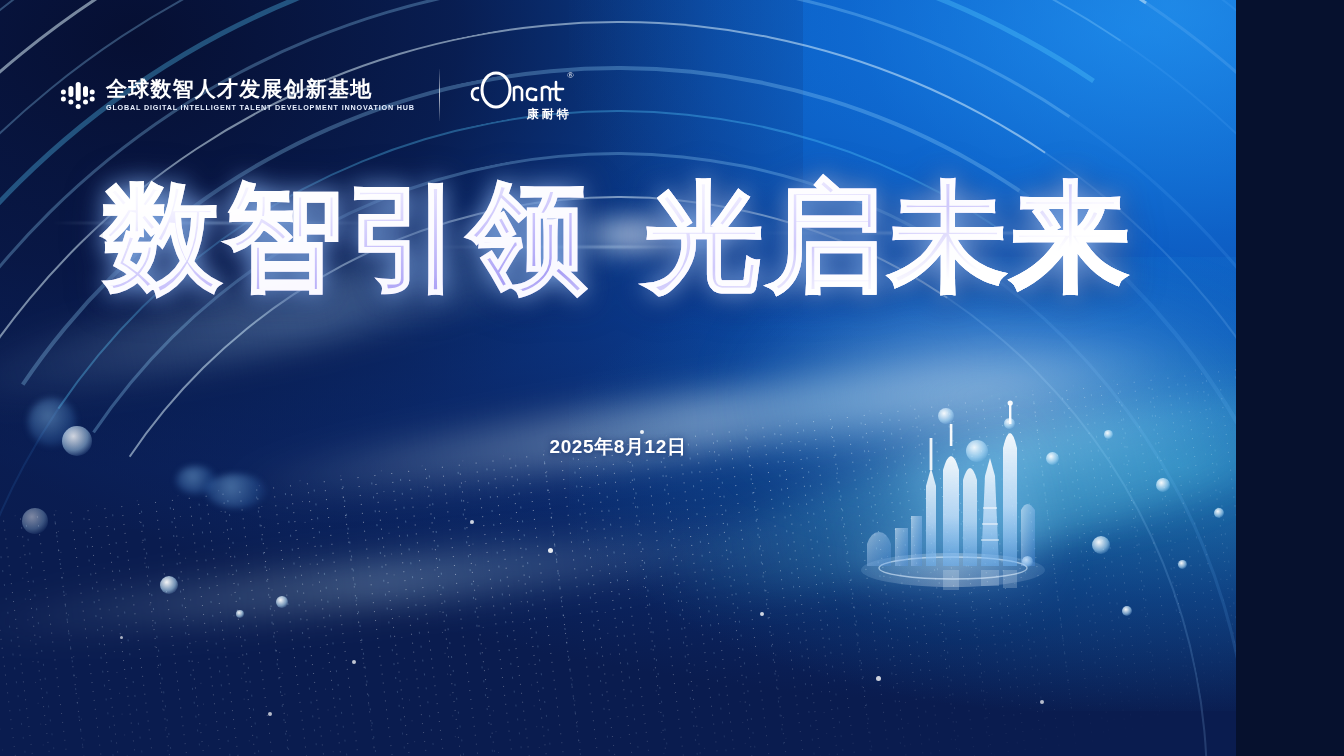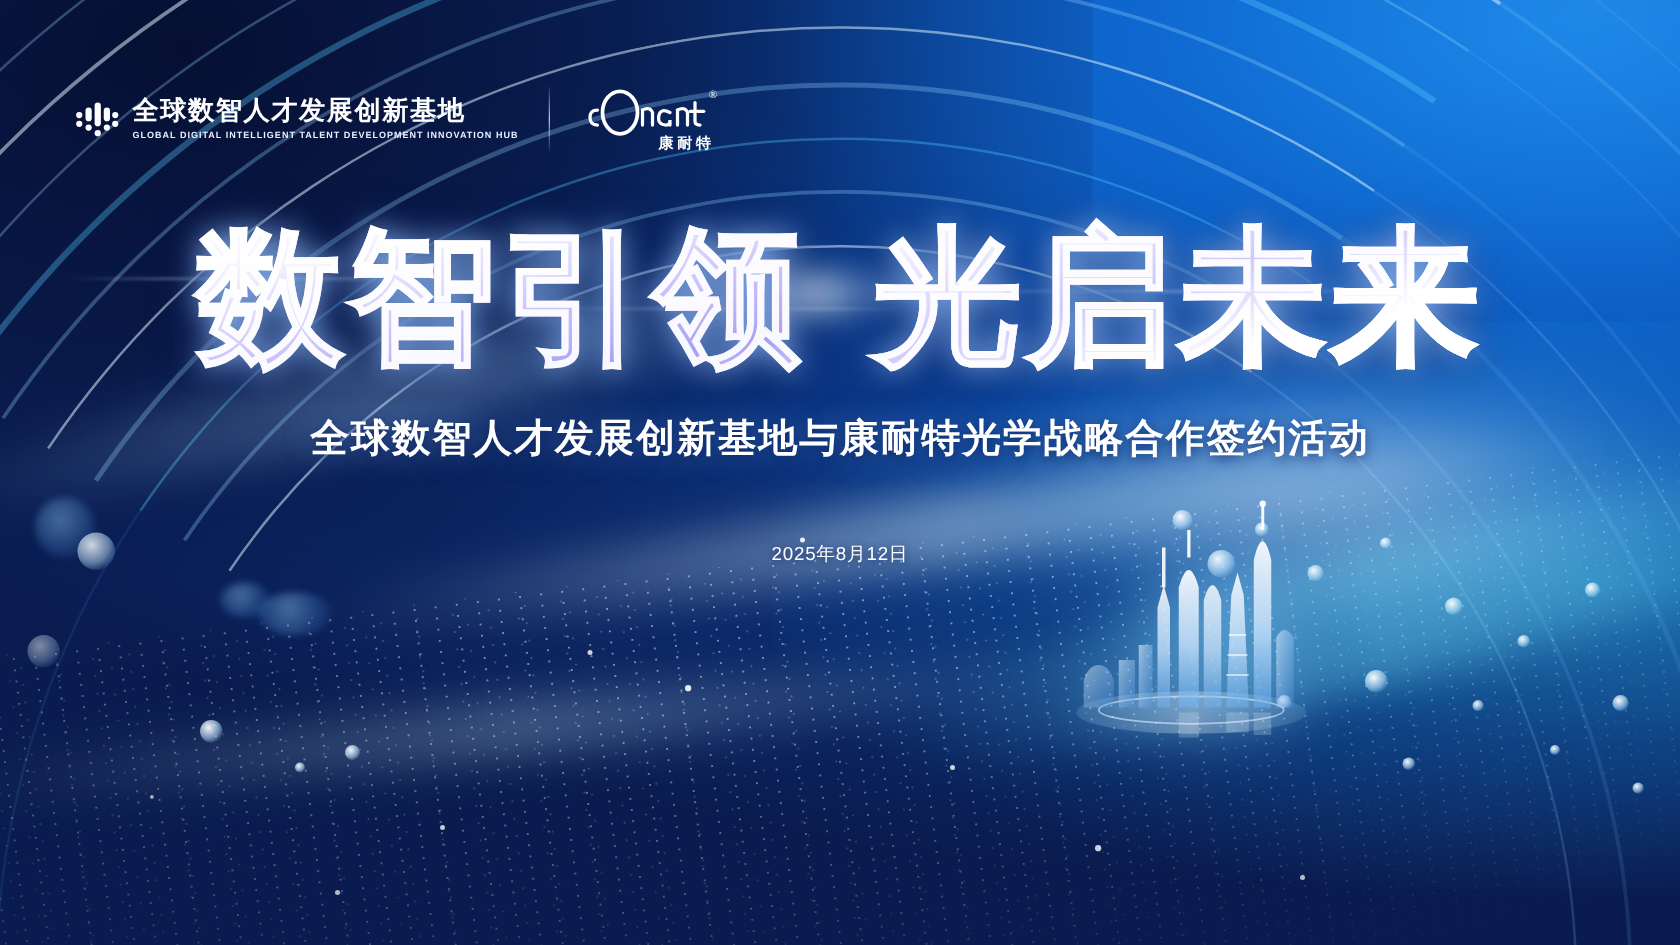--- a/index.html
+++ b/index.html
@@ -1,19 +1,19 @@
 <!DOCTYPE html>
 <html lang="zh"><head>
 <meta charset="utf-8">
 <title>Event Key Visual</title>
 <style>
   html,body{margin:0;padding:0;background:#06112e;}
   *{box-sizing:border-box;}
   .stage{
-    position:relative;width:1344px;height:756px;overflow:hidden;
+    position:relative;width:1236px;height:756px;overflow:hidden;
     font-family:"Liberation Sans","DejaVu Sans",sans-serif;
     background:#0a3f9e;
   }
 
   
   .bg-base{position:absolute;inset:0;
     background:
       radial-gradient(120% 90% at 92% 4%, #0e78e0 0%, #0a63c9 22%, #0a4aab 45%, #0b2f77 70%, #0a1c4f 100%),
       linear-gradient(135deg,#0c1d46 0%,#0c2f7d 40%,#0a53bb 100%);
   }
@@ -90,21 +90,21 @@
     -webkit-background-clip:text;background-clip:text;color:transparent;
   }
 
   
   .subtitle{position:absolute;left:0;right:0;top:330px;text-align:center;z-index:40;
     color:#ffffff;font-size:31px;font-weight:700;letter-spacing:1.6px;
     text-shadow:0 2px 10px rgba(6,30,92,.92), 0 0 22px rgba(120,180,255,.55);}
 
   
   .meta{position:absolute;left:0;right:0;top:434px;text-align:center;z-index:40;color:#ffffff;}
-  .meta .date{font-size:15px;font-weight:400;letter-spacing:.6px;
+  .meta .date{font-size:19px;font-weight:700;letter-spacing:.6px;
     text-shadow:0 1px 6px rgba(8,32,94,.8);}
   .meta .place{font-size:17px;font-weight:700;letter-spacing:2px;margin-top:12px;
     text-shadow:0 1px 6px rgba(8,32,94,.8);}
 
   
   .city{position:absolute;left:845px;top:398px;width:215px;height:200px;z-index:30;
     filter:drop-shadow(0 0 26px rgba(150,215,255,.65));}
   .city svg{display:block;width:100%;height:100%;}
 </style>
 </head>
@@ -278,19 +278,18 @@
         <text x="103" y="12" fill="#ffffff" font-size="9" font-family="'Liberation Serif',serif">®</text>
       </svg>
       <span class="conant-cn">康耐特</span>
     </span>
   </div>
 
   <div class="title-wrap">
     <div class="title"><span>数智引领</span><span class="gap"></span><span class="seg2">光启未来</span></div>
   </div>
 
-  <div class="subtitle">全球数智人才发展创新基地与康耐特光学战略合作签约活动</div>
 
   <div class="meta">
     <div class="date">2025年8月12日</div>
   </div>
 
 </div>
 
 </body></html>

